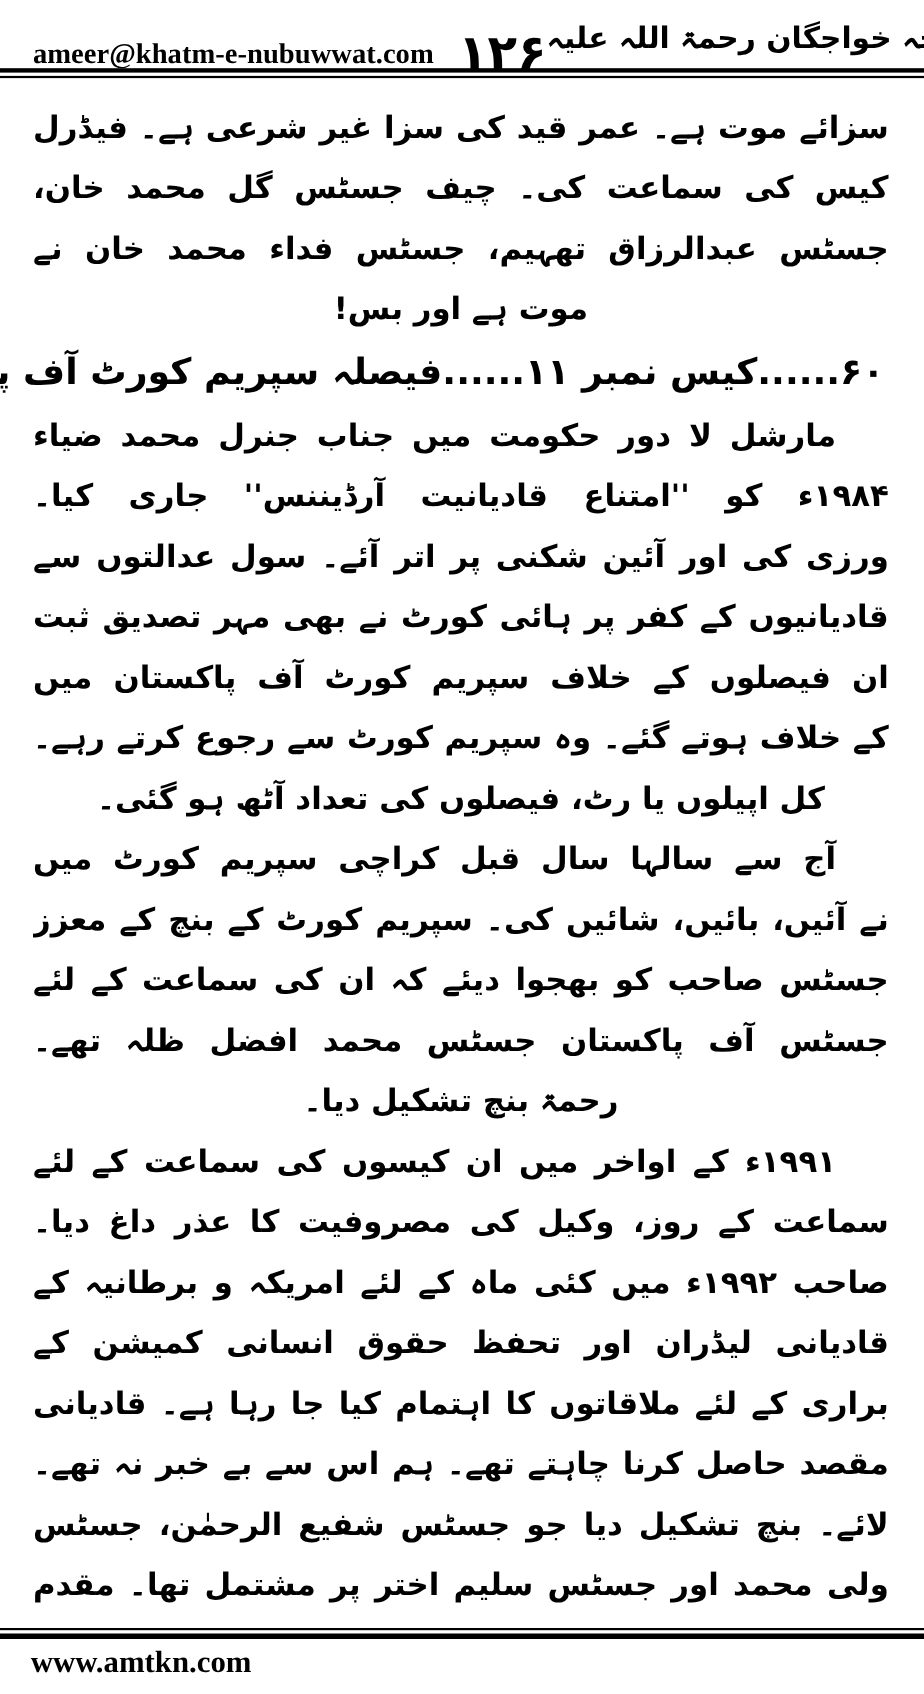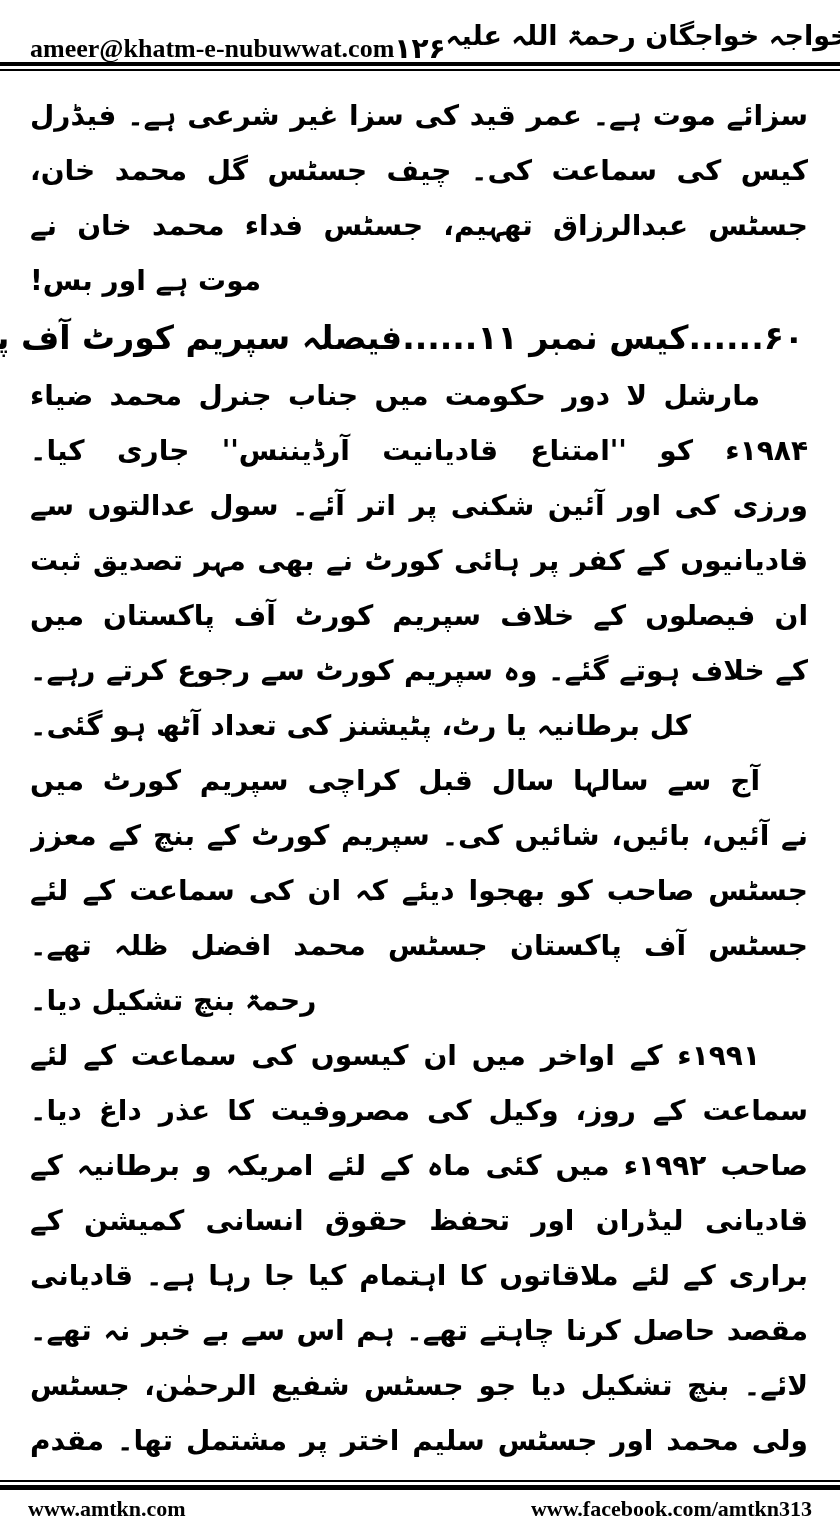--- a/index.html
+++ b/index.html
@@ -24,34 +24,35 @@
     left: 30px;
     right: 30px;
     height: 50px;
     display: flex;
     align-items: center;
     justify-content: space-between;
   }
   .header-left {
     display: flex;
     align-items: center;
+    gap: 22px;
     margin-top: 28px;
   }
   .email {
     font-family: "Liberation Serif", serif;
     font-weight: bold;
     font-size: 26px;
     letter-spacing: 0px;
     color: #000;
     white-space: nowrap;
   }
   .page-number {
     font-family: "DejaVu Sans", sans-serif;
     font-weight: bold;
-    font-size: 28px;
+    font-size: 44px;
     direction: rtl;
     color: #000;
     line-height: 1;
   }
   .book-title {
     font-family: "DejaVu Sans", sans-serif;
     font-weight: bold;
     font-size: 27px;
     direction: rtl;
     color: #000;
@@ -93,21 +94,21 @@
     direction: rtl;
     color: #000;
   }
   .line-full {
     white-space: normal;
     text-align: justify;
     text-align-last: justify;
     overflow: hidden;
   }
   .line-end {
-    text-align: left;
+    text-align: center;
   }
   .line-indent {
     white-space: normal;
     text-align: justify;
     text-align-last: justify;
     padding-right: 48px;
     overflow: hidden;
   }
   .line-heading {
     text-align: right;
@@ -122,21 +123,21 @@
     top: 1496px;
     left: 28px;
     right: 28px;
     display: flex;
     justify-content: space-between;
     align-items: center;
   }
   .footer-link {
     font-family: "Liberation Serif", serif;
     font-weight: bold;
-    font-size: 22px;
+    font-size: 28px;
     color: #000;
     white-space: nowrap;
   }
 </style>
 </head>
 <body>
 
 <div class="page">
 
   <div class="header">
@@ -154,36 +155,35 @@
       <div class="line line-full" dir="rtl">کیس کی سماعت کی۔ چیف جسٹس گل محمد خان، جسٹس عبدالکریم کنڈی، جسٹس عبادت یار خان،</div>
       <div class="line line-full" dir="rtl">جسٹس عبدالرزاق تھہیم، جسٹس فداء محمد خان نے متفقہ طور پر فیصلہ دیا کہ اہانت رسول کی سزا سزائے</div>
       <div class="line line-end" dir="rtl">موت ہے اور بس!</div>
       <div class="line line-heading" dir="rtl">۶۰......کیس نمبر ۱۱......فیصلہ سپریم کورٹ آف پاکستان</div>
       <div class="line line-indent" dir="rtl">مارشل لا دور حکومت میں جناب جنرل محمد ضیاء الحق صاحب نے ۲۶؍اپریل</div>
       <div class="line line-full" dir="rtl">۱۹۸۴ء کو ''امتناع قادیانیت آرڈیننس'' جاری کیا۔ قادیانیوں نے صریحاً قانون کی خلاف</div>
       <div class="line line-full" dir="rtl">ورزی کی اور آئین شکنی پر اتر آئے۔ سول عدالتوں سے معاملہ ہائی کورٹ تک پہنچا۔</div>
       <div class="line line-full" dir="rtl">قادیانیوں کے کفر پر ہائی کورٹ نے بھی مہر تصدیق ثبت کی۔ قادیانیوں نے ہائی کورٹ کے</div>
       <div class="line line-full" dir="rtl">ان فیصلوں کے خلاف سپریم کورٹ آف پاکستان میں اپیلیں دائر کیں۔ جوں جوں فیصلے ان</div>
       <div class="line line-full" dir="rtl">کے خلاف ہوتے گئے۔ وہ سپریم کورٹ سے رجوع کرتے رہے۔ ۱۹۸۸ء سے ۱۹۹۲ء تک</div>
-      <div class="line line-end" dir="rtl">کل برطانیہ یا رٹ، پٹیشنز کی تعداد آٹھ ہو گئی۔</div>
+      <div class="line line-end" dir="rtl">کل اپیلوں یا رٹ، فیصلوں کی تعداد آٹھ ہو گئی۔</div>
       <div class="line line-indent" dir="rtl">آج سے سالہا سال قبل کراچی سپریم کورٹ میں سماعت شروع ہوئی تو قادیانیوں</div>
       <div class="line line-full" dir="rtl">نے آئیں، بائیں، شائیں کی۔ سپریم کورٹ کے بنچ کے معزز جج صاحبان نے مقدمات، چیف</div>
       <div class="line line-full" dir="rtl">جسٹس صاحب کو بھجوا دیئے کہ ان کی سماعت کے لئے بڑا بنچ تشکیل دیا جائے۔ ان دنوں چیف</div>
       <div class="line line-full" dir="rtl">جسٹس آف پاکستان جسٹس محمد افضل ظلہ تھے۔ انہوں نے ان کیسوں کی سماعت کے لئے پانچ</div>
       <div class="line line-end" dir="rtl">رحمۃ بنچ تشکیل دیا۔</div>
       <div class="line line-indent" dir="rtl">۱۹۹۱ء کے اواخر میں ان کیسوں کی سماعت کے لئے تاریخ مقرر ہوئی۔ قادیانیوں نے</div>
       <div class="line line-full" dir="rtl">سماعت کے روز، وکیل کی مصروفیت کا عذر داغ دیا۔ سماعت ملتوی ہو گئی۔ جسٹس محمد افضل ظلہ</div>
       <div class="line line-full" dir="rtl">صاحب ۱۹۹۲ء میں کئی ماہ کے لئے امریکہ و برطانیہ کے دورہ پر گئے تو ربوہ میں یہ صدا گونجنے لگی کہ</div>
       <div class="line line-full" dir="rtl">قادیانی لیڈران اور تحفظ حقوق انسانی کمیشن کے ارکان کی چیف جسٹس صاحب سے قادیانی مقصد</div>
       <div class="line line-full" dir="rtl">براری کے لئے ملاقاتوں کا اہتمام کیا جا رہا ہے۔ قادیانی اس قسم کے مذموم پروپیگنڈے سے جو</div>
       <div class="line line-full" dir="rtl">مقصد حاصل کرنا چاہتے تھے۔ ہم اس سے بے خبر نہ تھے۔ چیف جسٹس صاحب واپس تشریف</div>
       <div class="line line-full" dir="rtl">لائے۔ بنچ تشکیل دیا جو جسٹس شفیع الرحمٰن، جسٹس عبدالقدیر چوہدری، جسٹس محمد افضل لون، جسٹس</div>
       <div class="line line-full" dir="rtl">ولی محمد اور جسٹس سلیم اختر پر مشتمل تھا۔ مقدم الذکر اس بنچ کے سربراہ مقرر ہوئے۔ تاریخ مقرر</div>
     </div>
 
   <div class="rule-bottom"></div>
 
   <div class="footer">
     <span class="footer-link">www.amtkn.com</span>
-    <span class="footer-link">www.facebook.com/amtkn313</span>
   </div>
 
 </div>
 
 </body></html>

